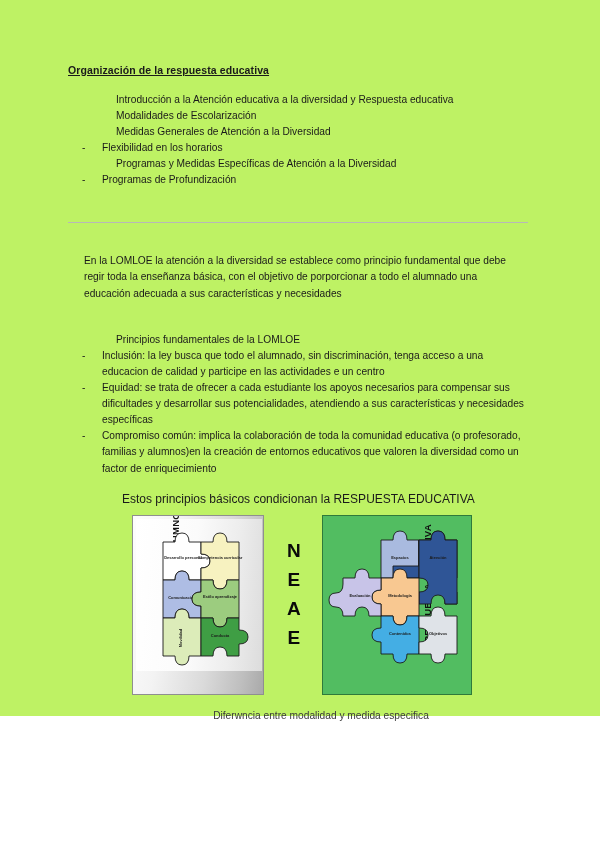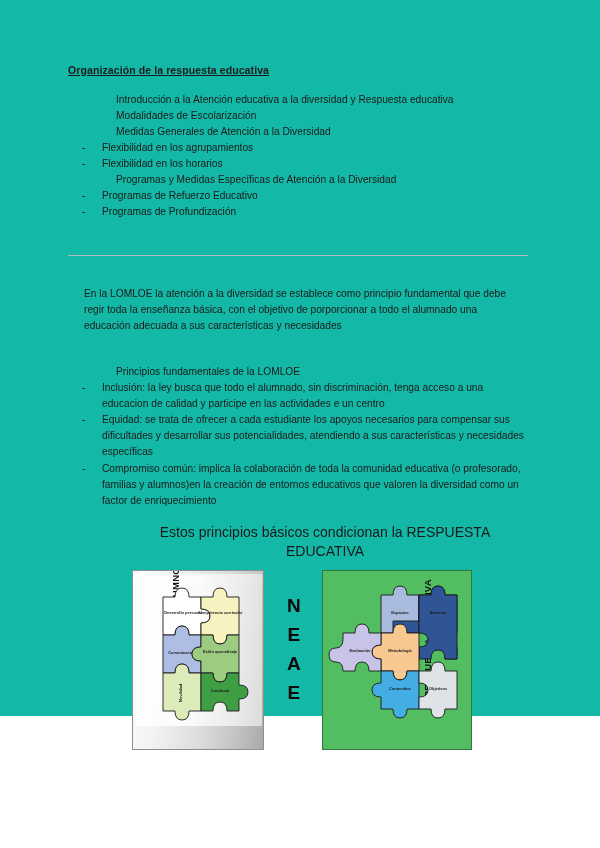--- a/index.html
+++ b/index.html
@@ -13,21 +13,21 @@
     font-family: "Liberation Sans", sans-serif;
     color: #1a1a1a;
     position: relative;
     overflow: hidden;
   }
   .page {
     position: absolute;
     left: 0; top: 0;
     width: 600px;
     height: 716px;
-    background: #14b8a6;
+    background: #bef264;
   }
   .content {
     position: absolute;
     left: 68px;
     top: 64px;
     width: 460px;
   }
 
   
   .doc-title {
@@ -86,22 +86,21 @@
     width: 100%;
     height: 0;
   }
 
   
   .figure-wrap {
     width: 460px;
     margin: 0;
   }
   .figure-caption-top {
-    font-size: 14px;
-    text-align: center;
+    font-size: 12px;
     margin: 0 0 8px 0;
     padding-left: 54px;
     line-height: 1.4;
   }
   .figure-caption-bottom {
     font-size: 10.2px;
     text-align: center;
     color: #3a3a3a;
     margin: 14px 0 0 0;
     padding-left: 46px;
@@ -203,28 +202,26 @@
   <div class="content">
 
     <div class="doc-title">Organización de la respuesta educativa</div>
 
 
     <div class="para-line">Introducción a la Atención educativa a la diversidad y Respuesta educativa</div>
     <div class="para-line">Modalidades de Escolarización</div>
     <div class="para-line">Medidas Generales de Atención a la Diversidad</div>
 
     <ul class="dash-list">
-      <li>Flexibilidad en los agrupamientos</li>
       <li>Flexibilidad en los horarios</li>
     </ul>
 
     <div class="para-line">Programas y Medidas Específicas de Atención a la Diversidad</div>
 
     <ul class="dash-list">
-      <li>Programas de Refuerzo Educativo</li>
       <li>Programas de Profundización</li>
     </ul>
 
     <div class="gap-lg"></div>
     <div class="gap-md"></div>
     <hr class="hr">
     <div class="gap-md"></div>
 
     <div class="para-block">En la LOMLOE la atención a la diversidad se establece como principio fundamental que debe regir toda la enseñanza básica, con el objetivo de porporcionar a todo el alumnado una educación adecuada a sus características y necesidades</div>
 
@@ -331,16 +328,17 @@
               <g>
                 <path d="M88,90 L100,90 Q100,81 107,81 Q114,81 114,90 L126,90 L126,128 L114,128 Q114,137 107,137 Q100,137 100,128 L88,128 L88,116 Q97,116 97,109 Q97,102 88,102 Z" fill="#dfe3e8" stroke="#1a1a1a" stroke-width="0.9"></path>
                 <text class="pz-label pz-label-sm" x="107" y="109">Objetivos</text>
               </g>
             </g>
           </svg>
         </div>
 
       </div>
 
+      <div class="figure-caption-bottom">Diferwncia entre modalidad y medida especifica</div>
     </div>
 
   </div>
 </div>
 
 </body></html>

